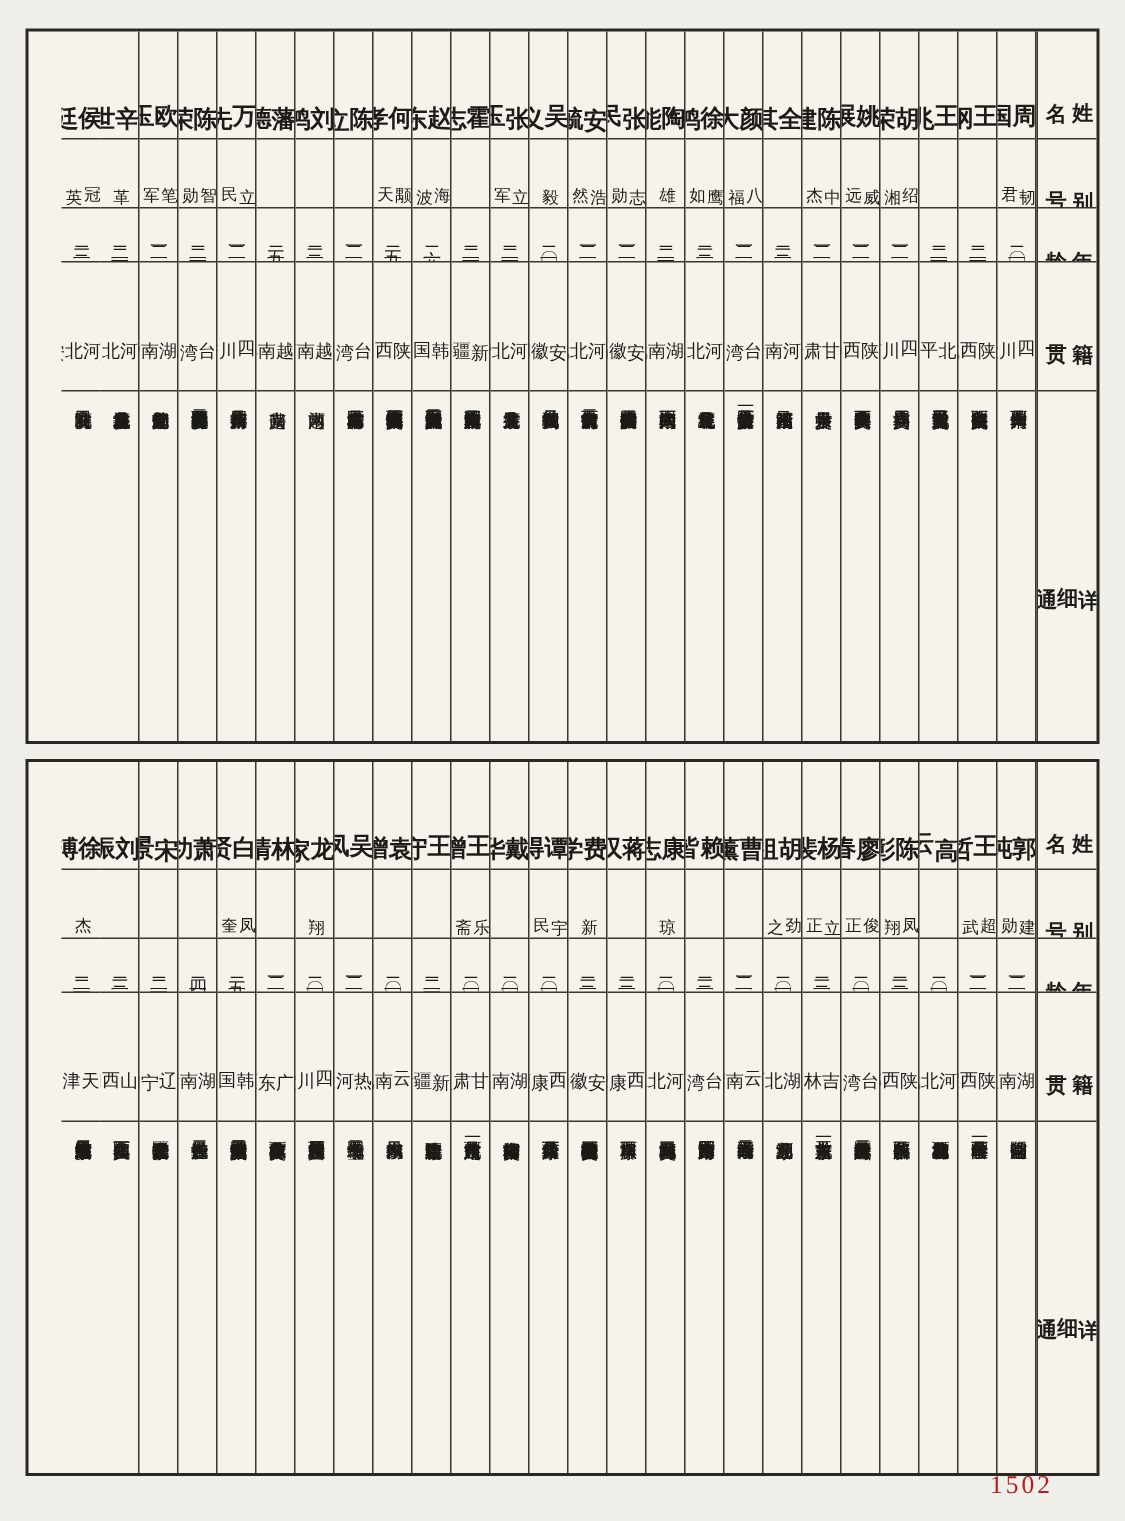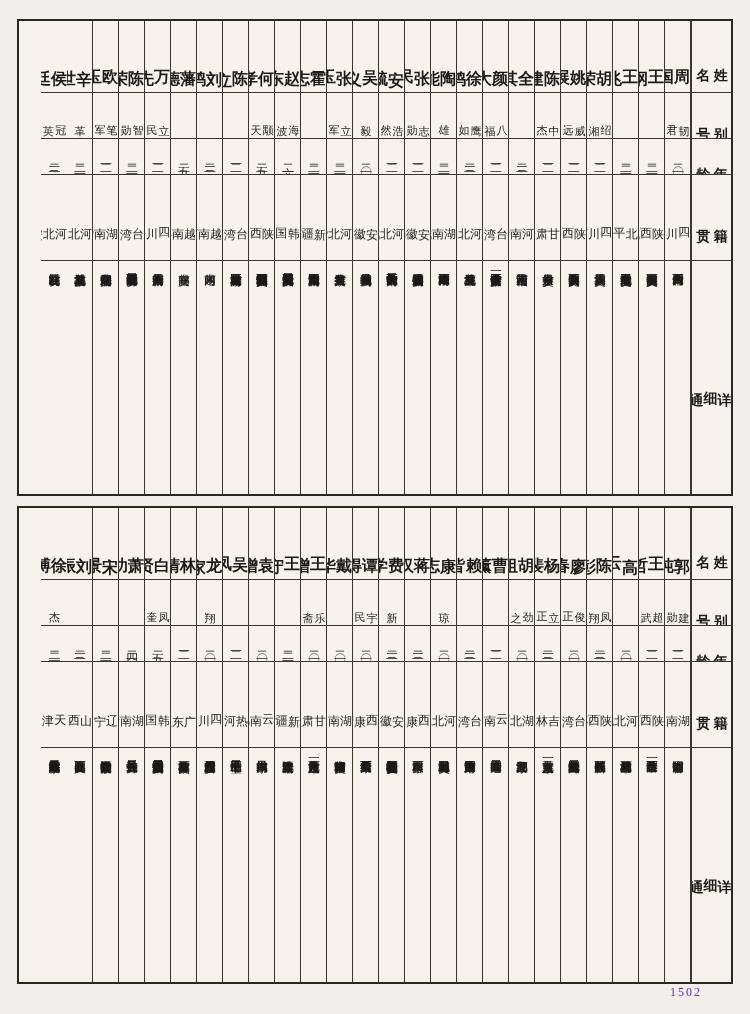--- a/index.html
+++ b/index.html
@@ -44,21 +44,21 @@
     padding-top:4px;letter-spacing:0;
   }
   .header-col .cell{font-weight:bold;font-size:14px;}
   .header-col .address-cell{font-size:14px;}
   
   .spread-on{flex-direction:column;justify-content:space-evenly;align-items:center;}
   .spread-on span{display:block;line-height:1;}
   .address-cell.spread-on{justify-content:space-evenly;}
   .page-number{
     position:absolute;right:48px;bottom:14px;
-    font-size:12px;letter-spacing:2px;color:#6d28d9;
+    font-size:17px;letter-spacing:2px;color:#b91c1c;
   }
 </style>
 </head>
 <body>
 
 <div class="page">
 
   <section class="dir-table t-top" id="table-top">
     <div class="col header-col">
       <div class="cell name-cell spread spread-on">

